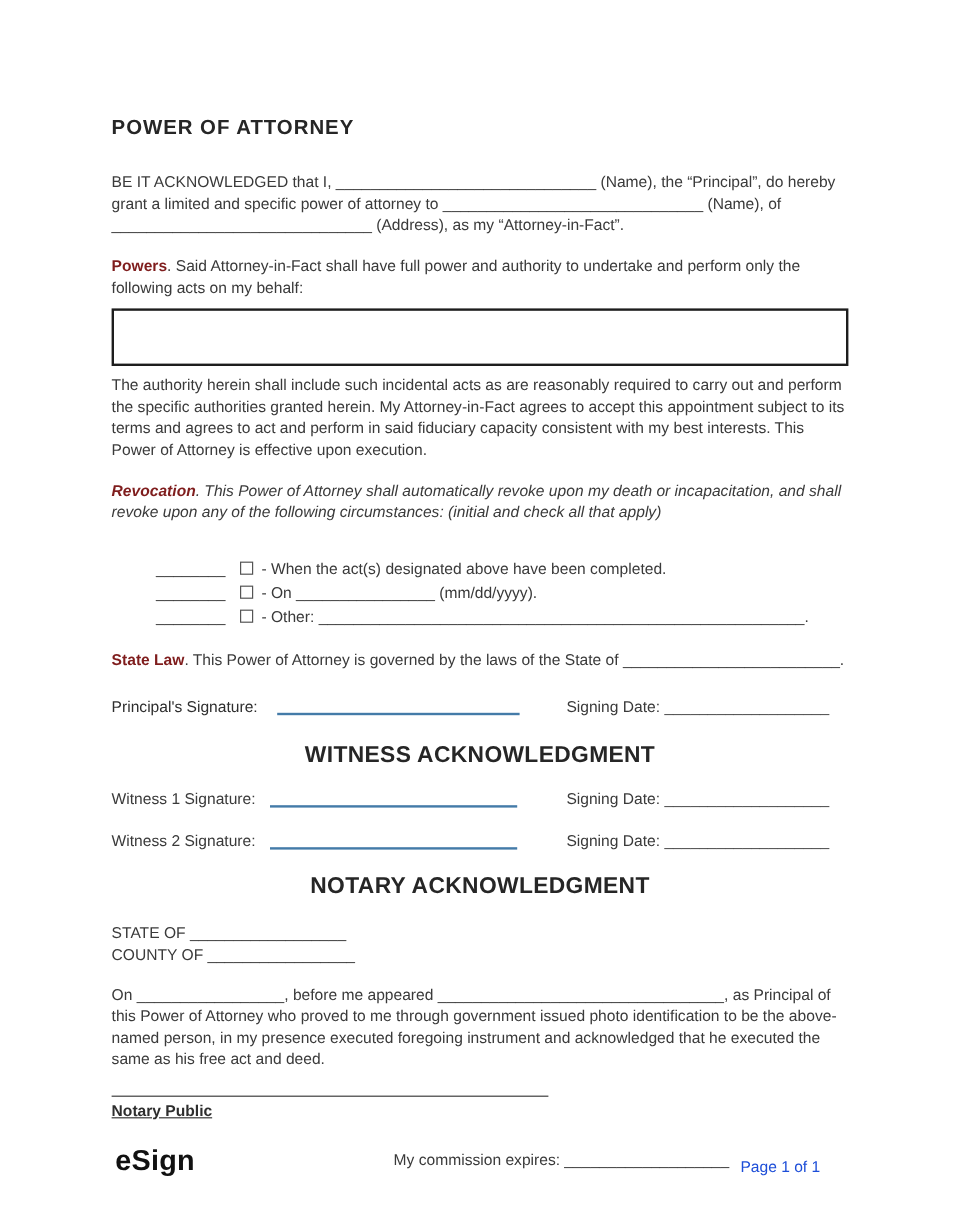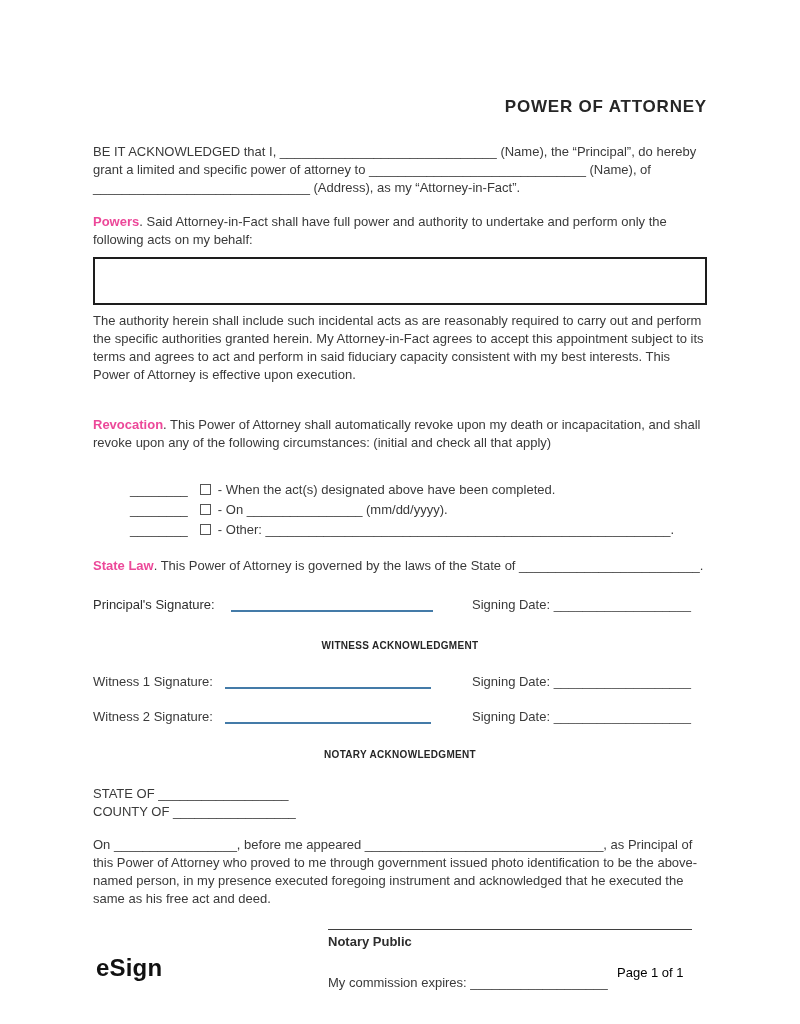--- a/index.html
+++ b/index.html
@@ -7,67 +7,67 @@
     position:relative;
     width:800px;height:1024px;
     background:#ffffff;
     font-family:"Liberation Sans","DejaVu Sans",sans-serif;
     font-size:13px;line-height:18px;color:#3a3a3a;
     overflow:hidden;
   }
   .content{position:absolute;left:93px;top:0;width:614px;padding-top:97px;}
   p{margin:0;}
   .doc-title{
-    margin:0;text-align:right;font-size:17px;line-height:20px;
+    margin:0;text-align:left;font-size:17px;line-height:20px;
     font-weight:bold;color:#262626;letter-spacing:.8px;
   }
   .intro{margin-top:26px;}
   .powers-p{margin-top:16px;}
-  b.inline-label{color:#ec4899;}
+  b.inline-label{color:#7f1d1d;}
   .powers-box{
     margin-top:8px;height:44px;border:2px solid #1d1d1d;background:#fff;
   }
   .authority-p{margin-top:7px;}
-  .revocation-p{margin-top:32px;}
+  .revocation-p{margin-top:16px;font-style:italic;}
   .options{margin-top:28px;padding-left:37px;}
   .option-row{white-space:nowrap;height:20px;line-height:20px;}
   .initials-blank{letter-spacing:0;color:#3a3a3a;}
   .checkbox{
     display:inline-block;width:9px;height:9px;border:1.4px solid #555;
     vertical-align:-1px;margin:0 7px 0 12px;background:#fff;
   }
   .state-law-p{margin-top:17px;}
   .sig-row{position:relative;margin-top:21px;height:19px;}
   .sig-row .lbl{position:absolute;left:0;bottom:1px;}
   .sig-row .lbl-bold{font-weight:normal;color:#2e2e2e;}
   .sig-line{
     position:absolute;bottom:3px;height:0;border-bottom:2px solid #447ba8;
   }
   .sig-line.principal{left:138px;width:202px;}
   .sig-line.witness{left:132px;width:206px;}
   .date-col{position:absolute;left:379px;bottom:1px;white-space:nowrap;}
   .date-blank{color:#474747;}
   .sub-heading{
-    margin:22px 0 0 0;text-align:center;font-size:10px;line-height:17px;
+    margin:22px 0 0 0;text-align:center;font-size:19px;line-height:17px;
     font-weight:bold;color:#262626;letter-spacing:.3px;
   }
   .sig-row.w1{margin-top:19px;}
   .sig-row.w2{margin-top:16px;}
   .notary-heading{margin-top:19px;}
   .state-county{margin-top:22px;line-height:17.5px;}
   .notary-body{margin-top:16px;}
-  .notary-sig-block{margin-top:21px;margin-left:235px;}
+  .notary-sig-block{margin-top:21px;text-decoration:underline;}
   .notary-rule{width:364px;height:0;border-top:1.5px solid #3f3f3f;}
   .notary-public-lbl{font-weight:bold;color:#2e2e2e;margin-top:3px;line-height:17px;}
   .commission{margin-top:24px;margin-left:235px;}
   .footer-brand{
     position:absolute;left:96px;top:957px;font-size:24px;line-height:22px;
     font-weight:bold;color:#111;letter-spacing:.2px;
   }
-  .footer-page{position:absolute;left:617px;top:964px;font-size:13px;color:#000000;}
+  .footer-page{position:absolute;left:617px;top:964px;font-size:13px;color:#1d4ed8;}
 </style>
 </head>
 <body>
 
 <div class="page">
   <div class="content">
 
     <h1 class="doc-title">POWER OF ATTORNEY</h1>
 
     <p class="intro">BE IT ACKNOWLEDGED that I, ______________________________ (Name), the “Principal”, do hereby grant a limited and specific power of attorney to ______________________________ (Name), of ______________________________ (Address), as my “Attorney-in-Fact”.</p>

